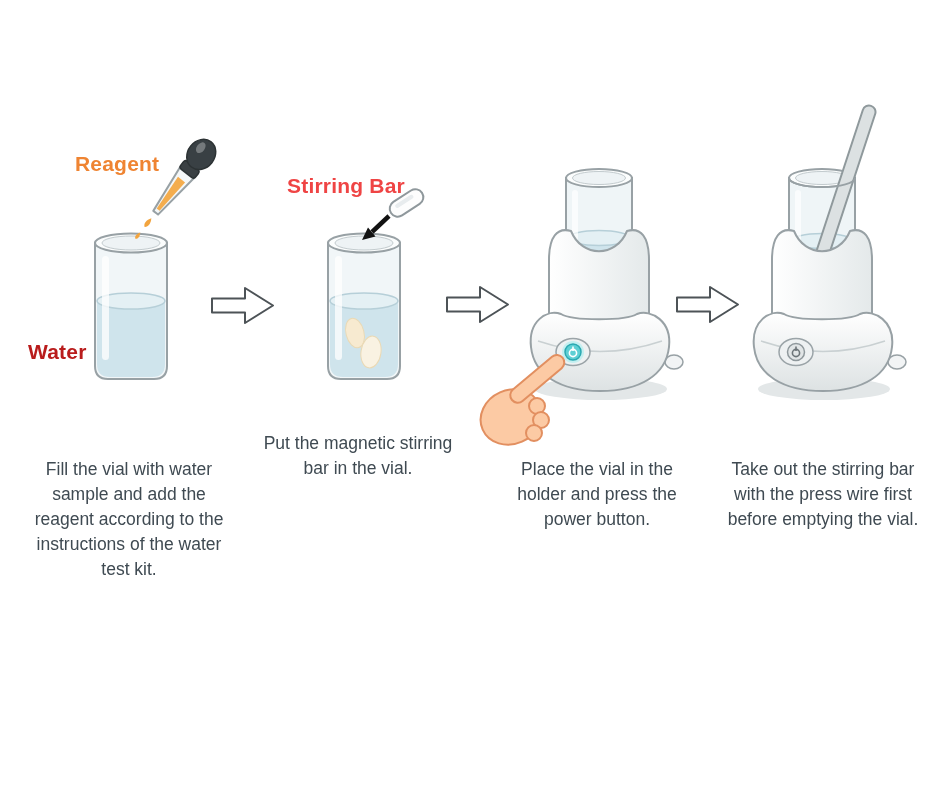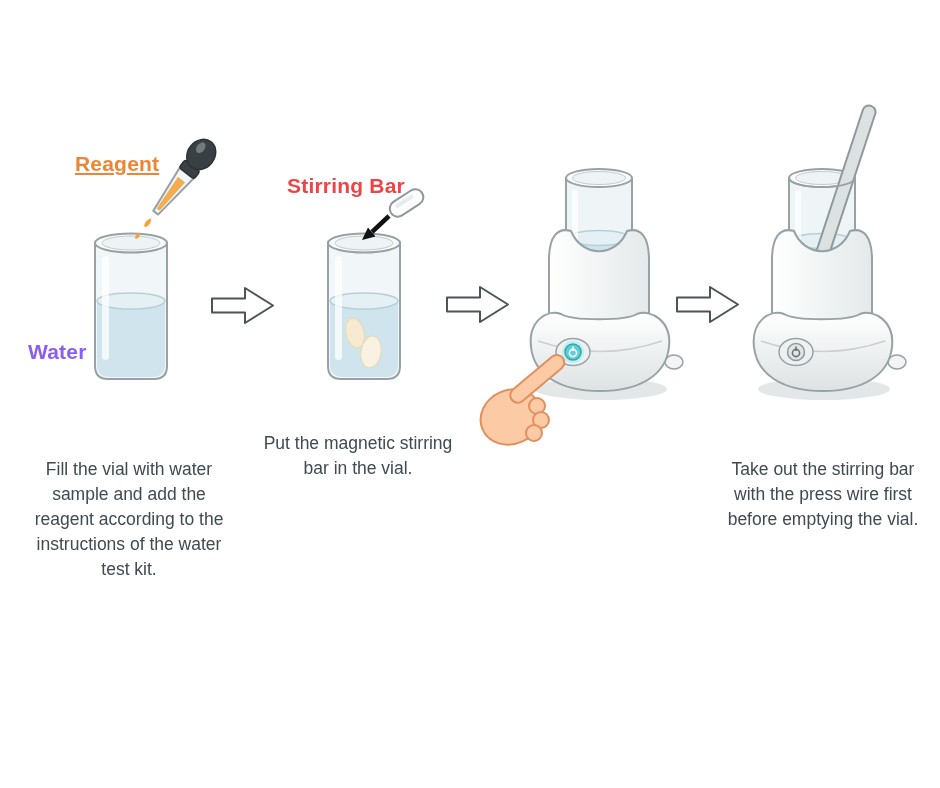--- a/index.html
+++ b/index.html
@@ -12,22 +12,22 @@
     outline:1px solid #efefef;
   }
   .diagram-svg{position:absolute;left:0;top:0;}
   .lbl{
     position:absolute;
     font-size:21px;
     font-weight:600;
     letter-spacing:.2px;
     white-space:nowrap;
   }
-  .lbl-reagent{left:75px;top:152px;color:#ef8432;text-decoration:underline;}
-  .lbl-water{left:28px;top:340px;color:#8b5cf6;}
+  .lbl-reagent{left:75px;top:152px;color:#ef8432;}
+  .lbl-water{left:28px;top:340px;color:#b91c1c;}
   .lbl-bar{left:287px;top:156px;color:#ef4444;margin-top:18px;}
   .caption{
     position:absolute;
     font-size:17.5px;
     line-height:25px;
     color:#3f4a52;
     text-align:center;
   }
   .caption p{margin:0 0 15px 0;}
   .cap1{left:25px;top:457px;width:208px;}
@@ -170,15 +170,16 @@
     </g>
   </svg>
 
   <span class="lbl lbl-reagent">Reagent</span>
   <span class="lbl lbl-water">Water</span>
   <span class="lbl lbl-bar">Stirring Bar</span>
 
   <div class="caption cap1">Fill the vial with water sample and add the reagent according to the instructions of the water test kit.</div>
   <div class="caption cap2">Put the magnetic stirring bar in the vial.</div>
   <div class="caption cap3">
+    <p>Place the vial in the holder and press the power button.</p>
   </div>
   <div class="caption cap4">Take out the stirring bar with the press wire first before emptying the vial.</div>
 </div>
 
 </body></html>

